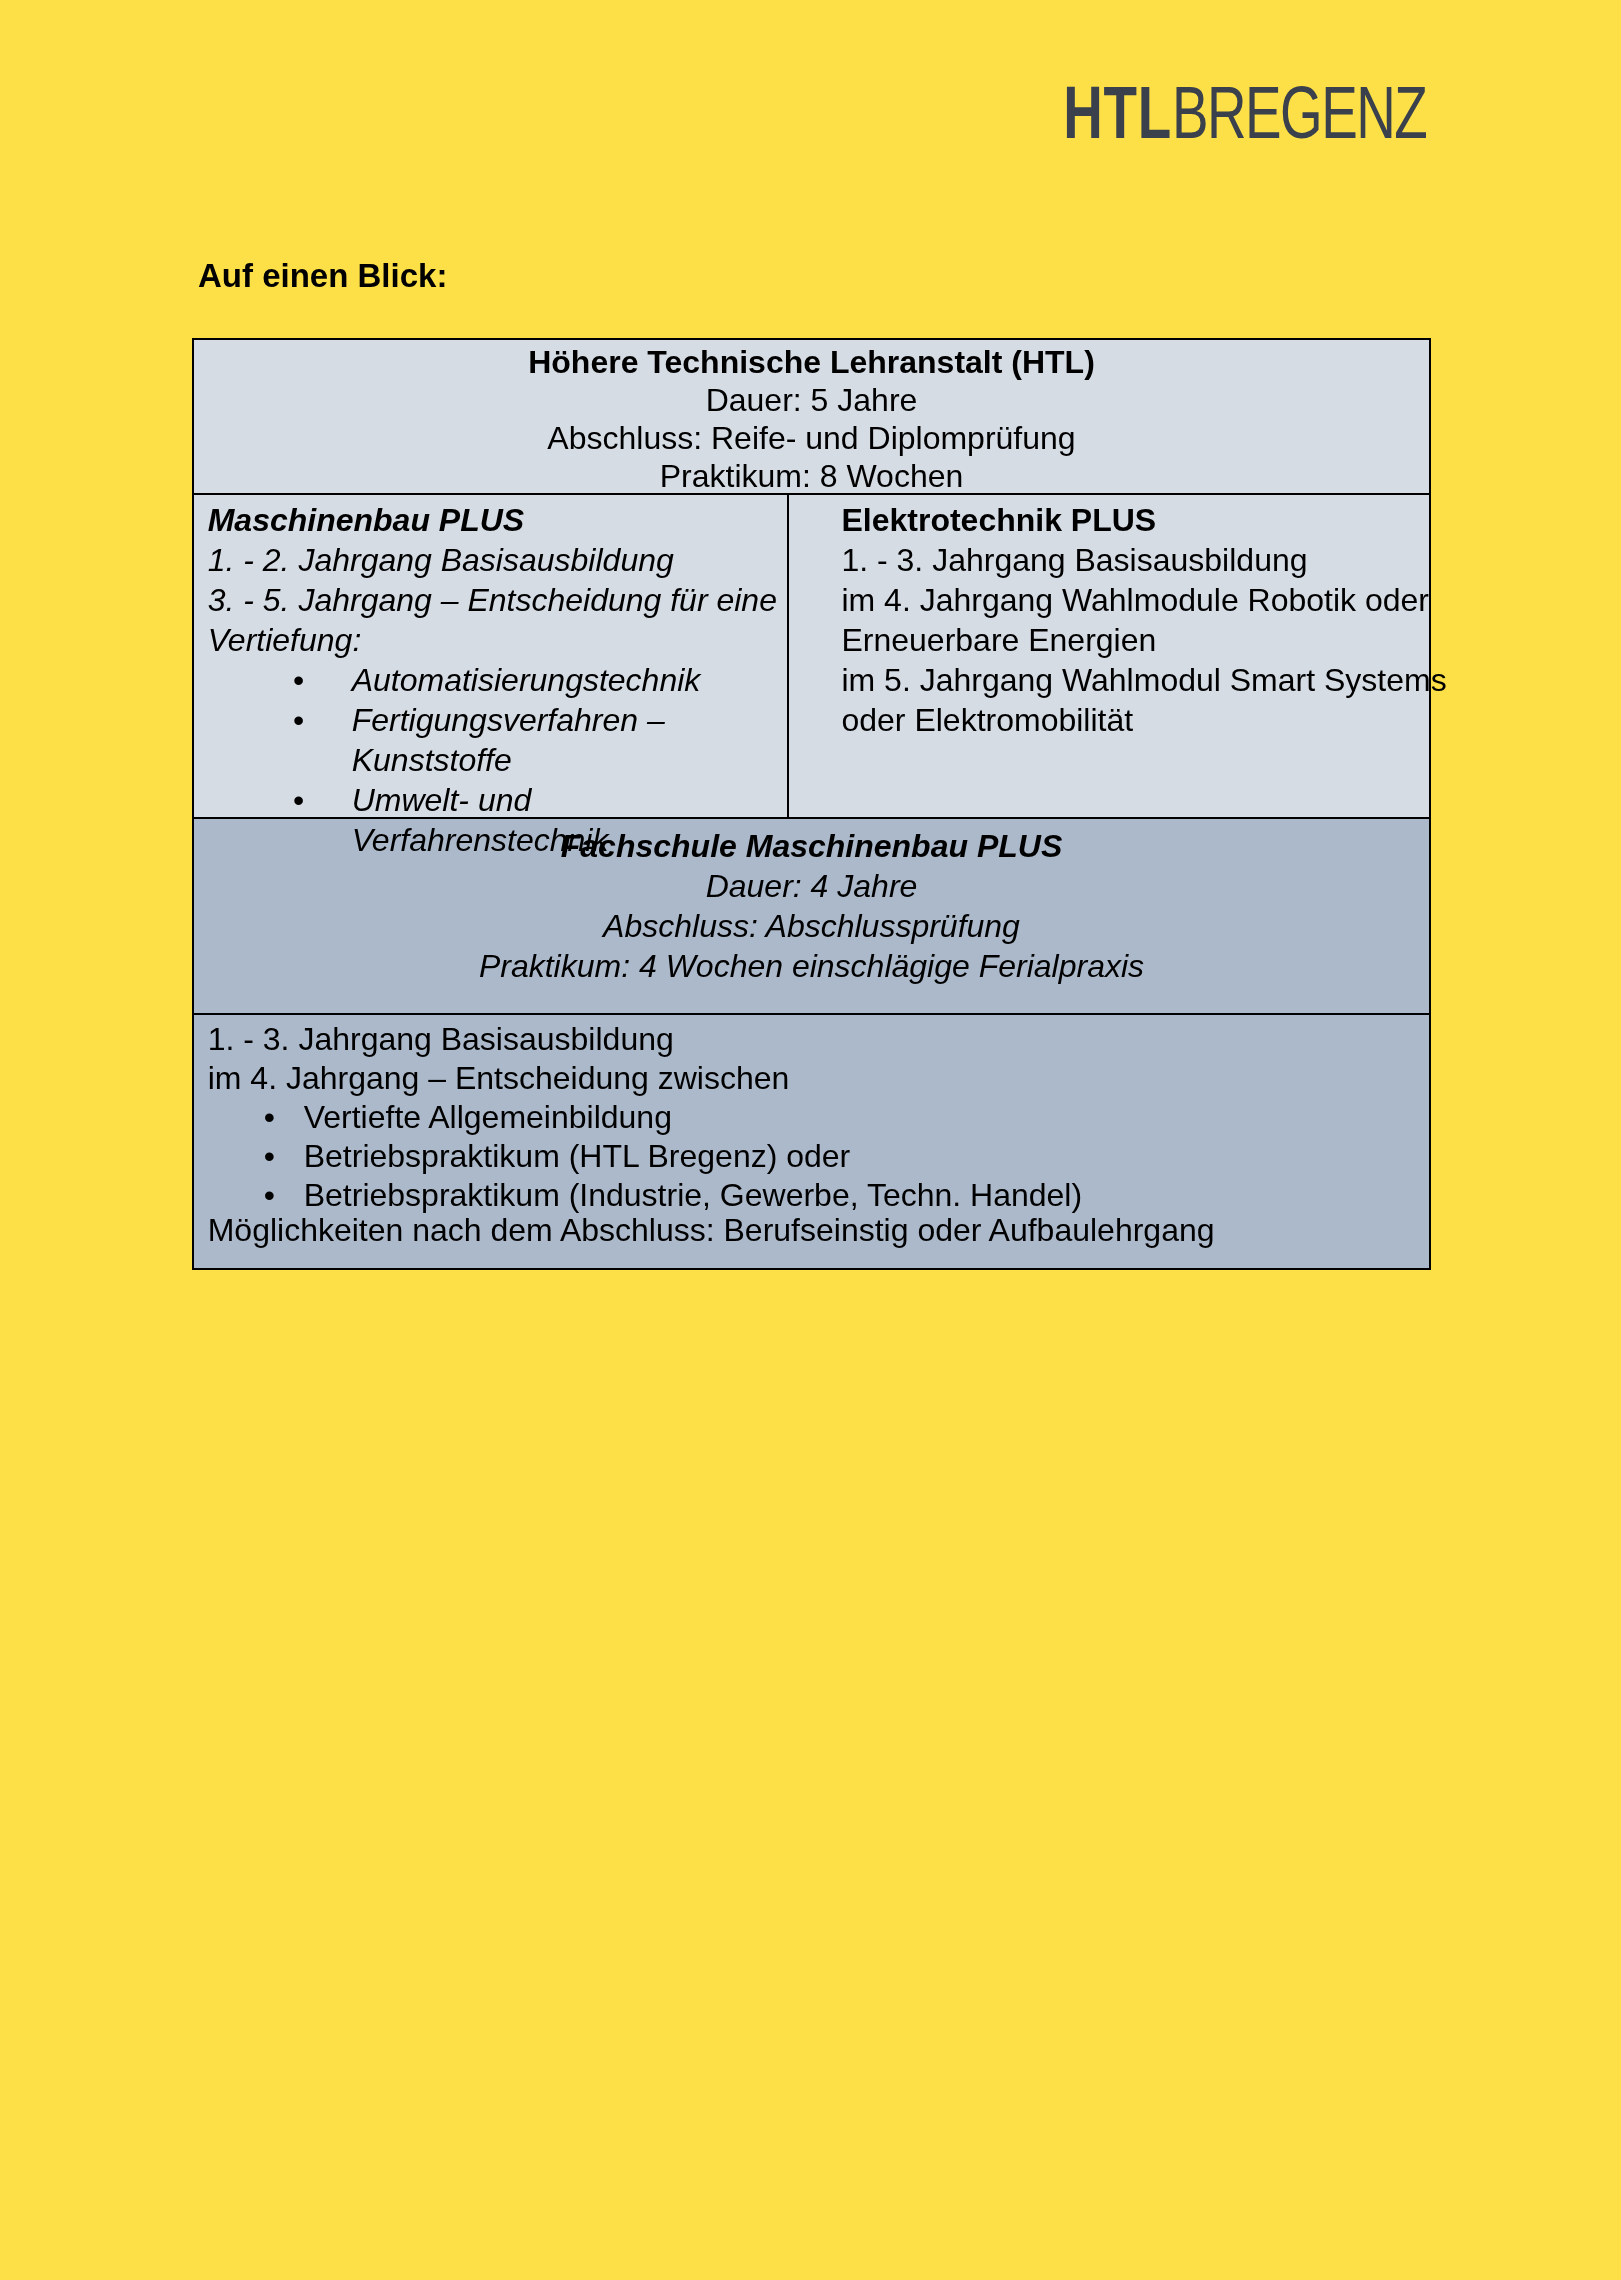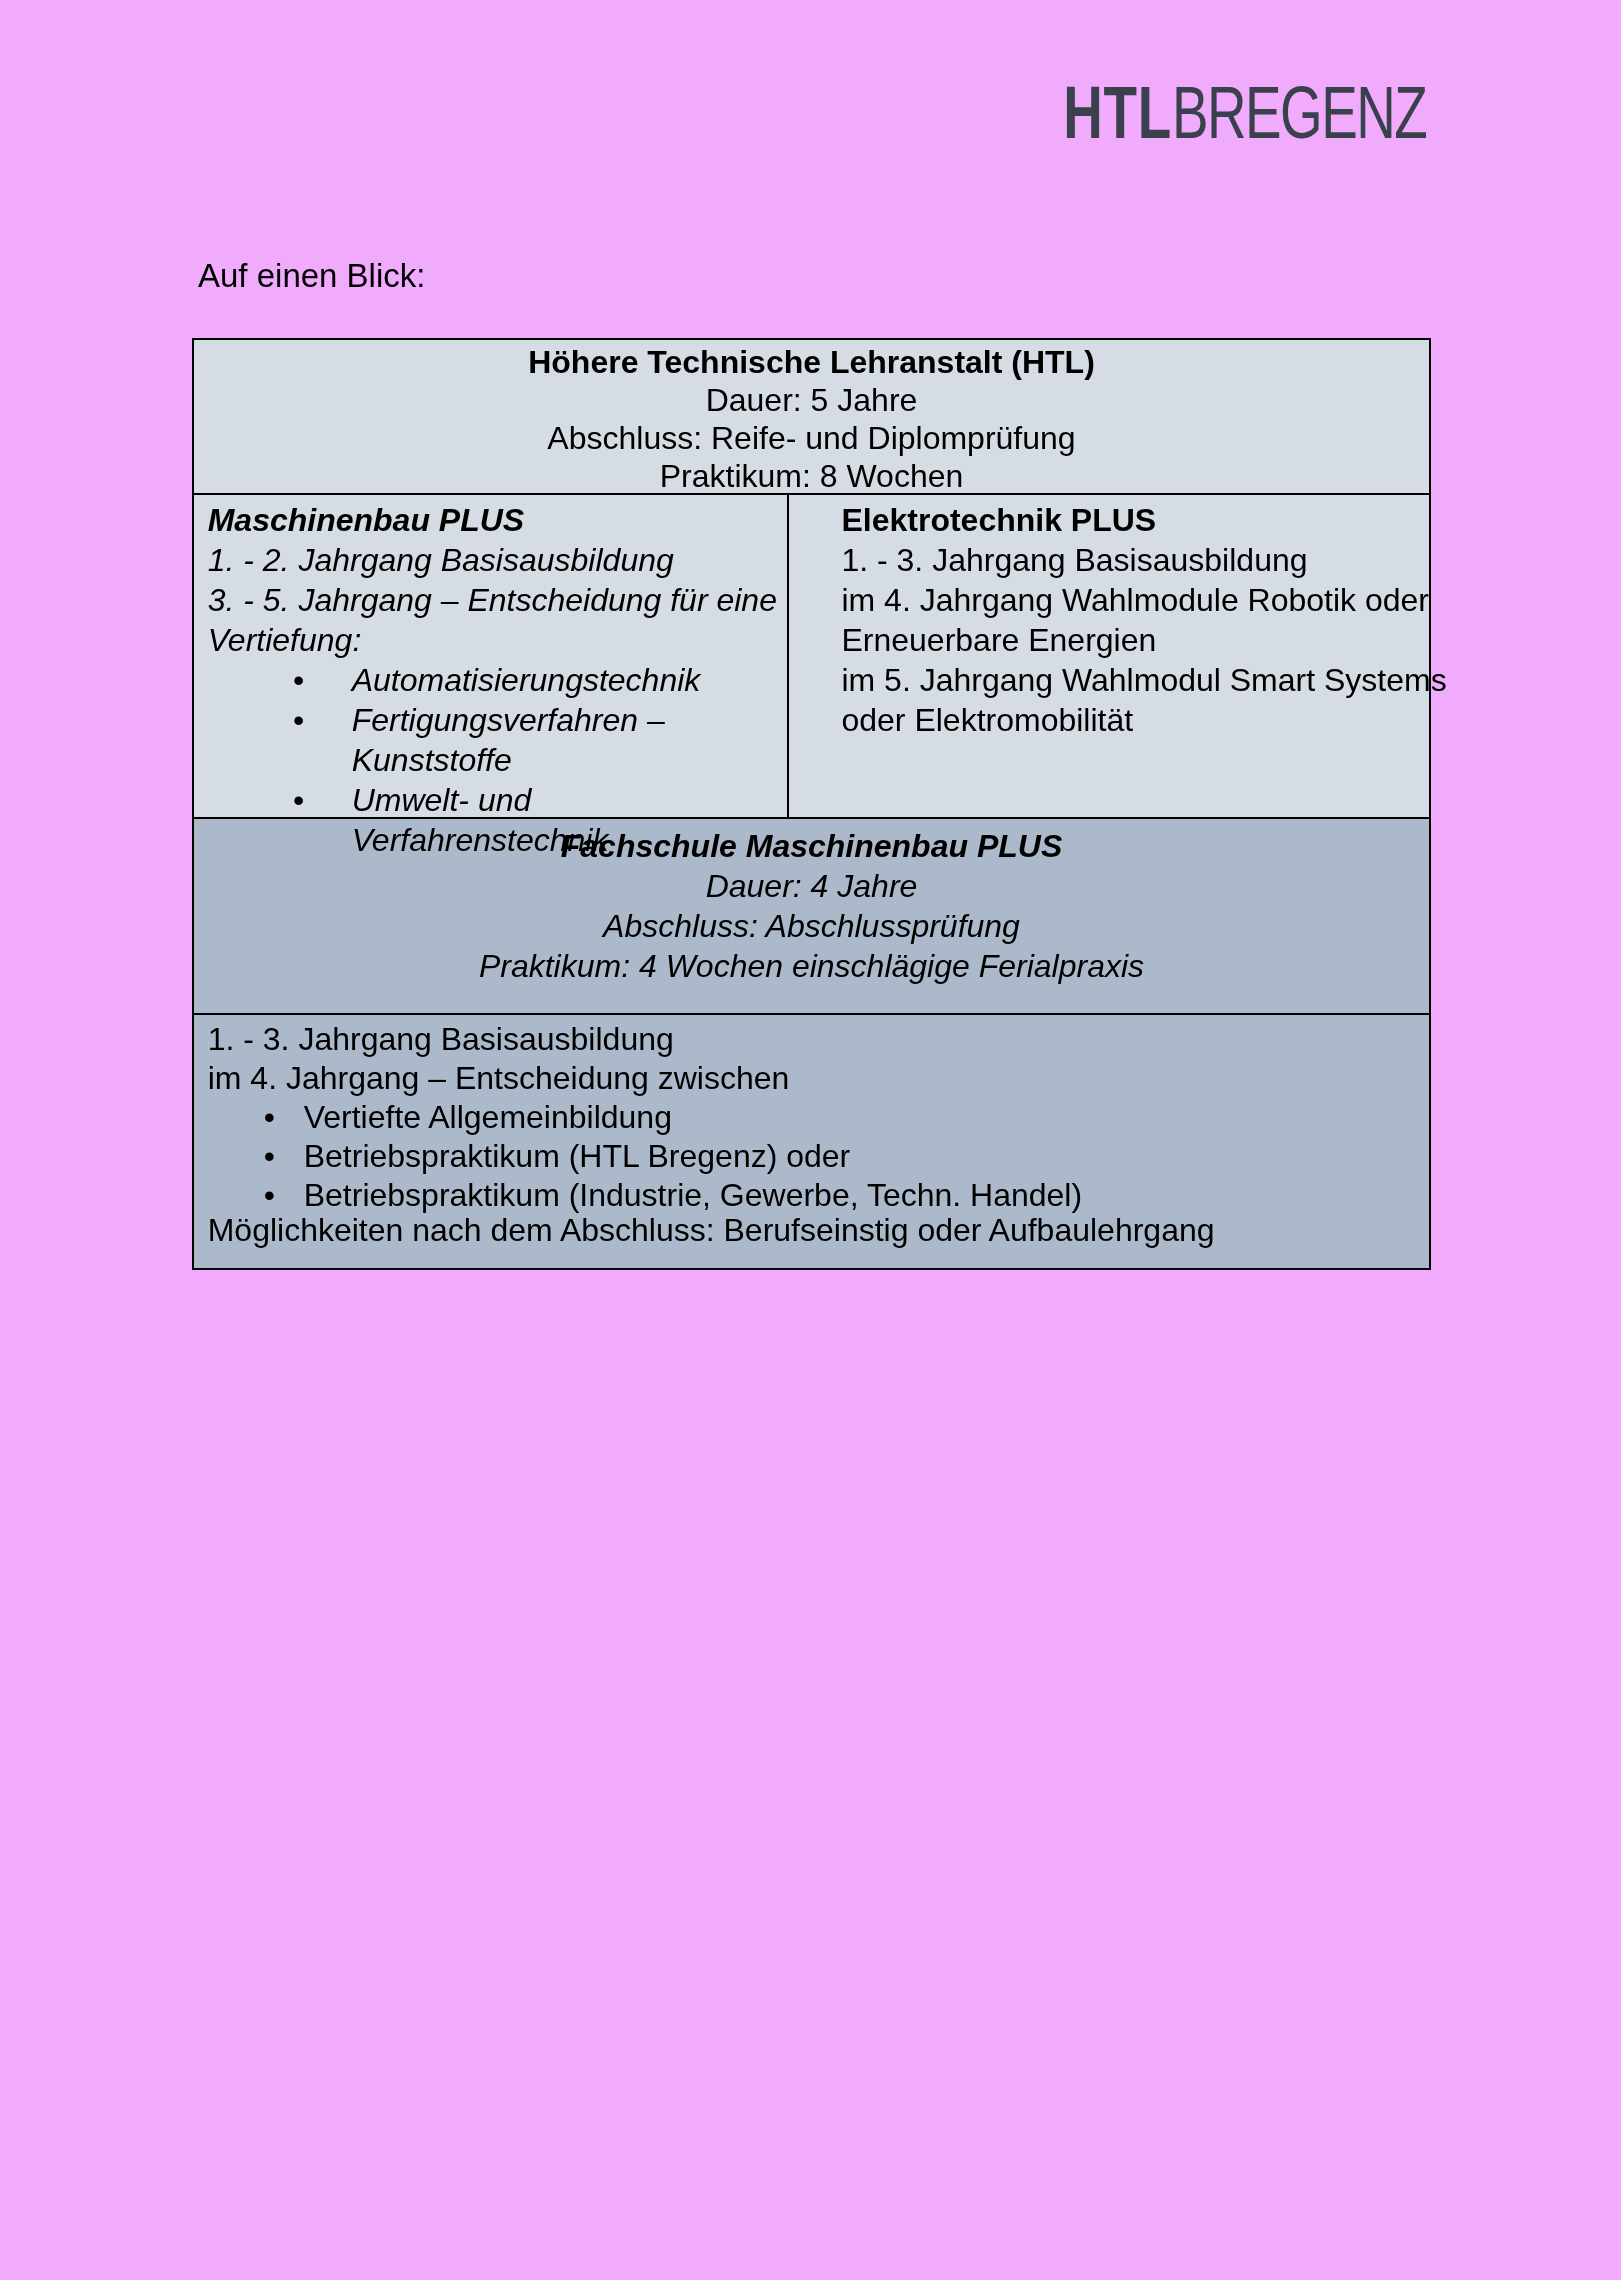--- a/index.html
+++ b/index.html
@@ -3,21 +3,21 @@
 <meta charset="utf-8">
 <style>
   * { box-sizing: border-box; margin: 0; padding: 0; }
   html, body { background: #ffffff; }
   body { font-family: "Liberation Sans", sans-serif; color: #000; }
 
   .page {
     position: relative;
     width: 1621px;
     height: 2281px;
-    background: #f0abfc;
+    background: #fde047;
     overflow: hidden;
   }
 
   
   .logo {
     position: absolute;
     top: 73px;
     right: 195px;
     font-size: 75px;
     line-height: 78px;
@@ -28,21 +28,21 @@
   }
   .logo-htl { font-weight: bold; letter-spacing: 1px; }
   .logo-bregenz { font-weight: normal; letter-spacing: -2px; }
 
   
   .page-title {
     position: absolute;
     left: 198px;
     top: 257px;
     font-size: 33px;
-    font-weight: normal;
+    font-weight: bold;
   }
 
   
   .tbl {
     position: absolute;
     left: 192px;
     top: 338px;
     width: 1239px;
     border: 2.9px solid #000;
     font-size: 32px;

